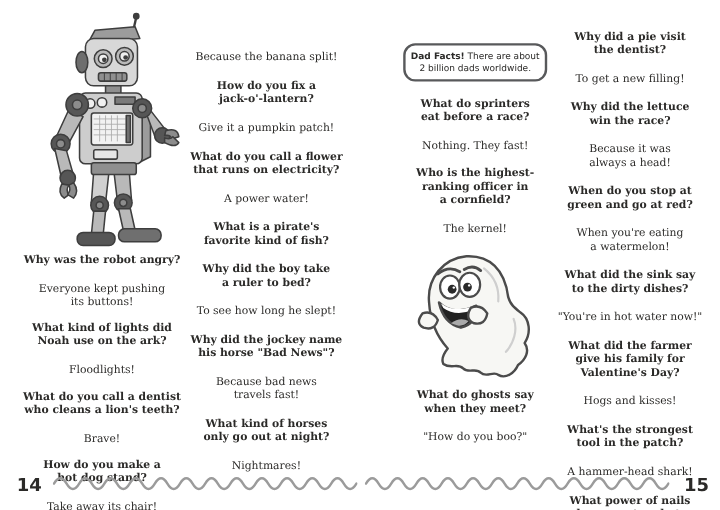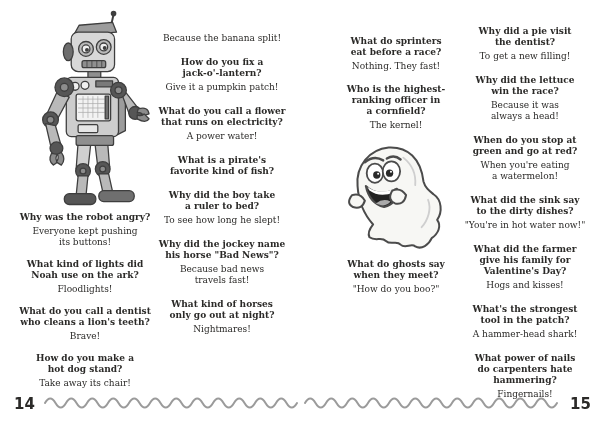--- a/index.html
+++ b/index.html
@@ -28,21 +28,21 @@
   .q {
     font-weight: 700;
     font-size: 9px;
     line-height: 11px;
     white-space: pre-line;
   }
   .a {
     font-size: 9px;
     line-height: 11px;
     white-space: pre-line;
-    margin-top: 3px;
+    margin-top: 13px;
   }
 
   .robot-wrap { width: 130px; margin: 0 auto 6px auto; }
   .robot-wrap svg { display: block; }
   .ghost-wrap { width: 116px; margin: 4px auto 8px auto; }
   .ghost-wrap svg { display: block; }
 
   .fact-box {
     border: 2px solid #58595b;
     border-radius: 10px;
@@ -201,20 +201,24 @@
 
     <span class="page-num" id="page-num-left">14</span>
     <svg class="wave" id="wave-left" width="254" height="14" viewBox="0 0 254 14">
       <path d="M1 7 q5.25 -9 10.5 0 t10.5 0 t10.5 0 t10.5 0 t10.5 0 t10.5 0 t10.5 0 t10.5 0 t10.5 0 t10.5 0 t10.5 0 t10.5 0 t10.5 0 t10.5 0 t10.5 0 t10.5 0 t10.5 0 t10.5 0 t10.5 0 t10.5 0 t10.5 0 t10.5 0 t10.5 0 t10.5 0" fill="none" stroke="#9b9b9b" stroke-width="2" stroke-linecap="round"></path>
     </svg>
   </div>
 
   <div class="page" id="page-right">
 
     <div class="col" id="r-col1">
+      <div class="fact-box">
+        <span class="fact-label">Dad Facts!</span>
+        <span>There are about 2 billion dads worldwide.</span>
+      </div>
 
       <div class="joke">
         <div class="q">What do sprinters
 eat before a race?</div>
         <div class="a">Nothing. They fast!</div>
       </div>
       <div class="joke">
         <div class="q">Who is the highest-
 ranking officer in
 a cornfield?</div>

